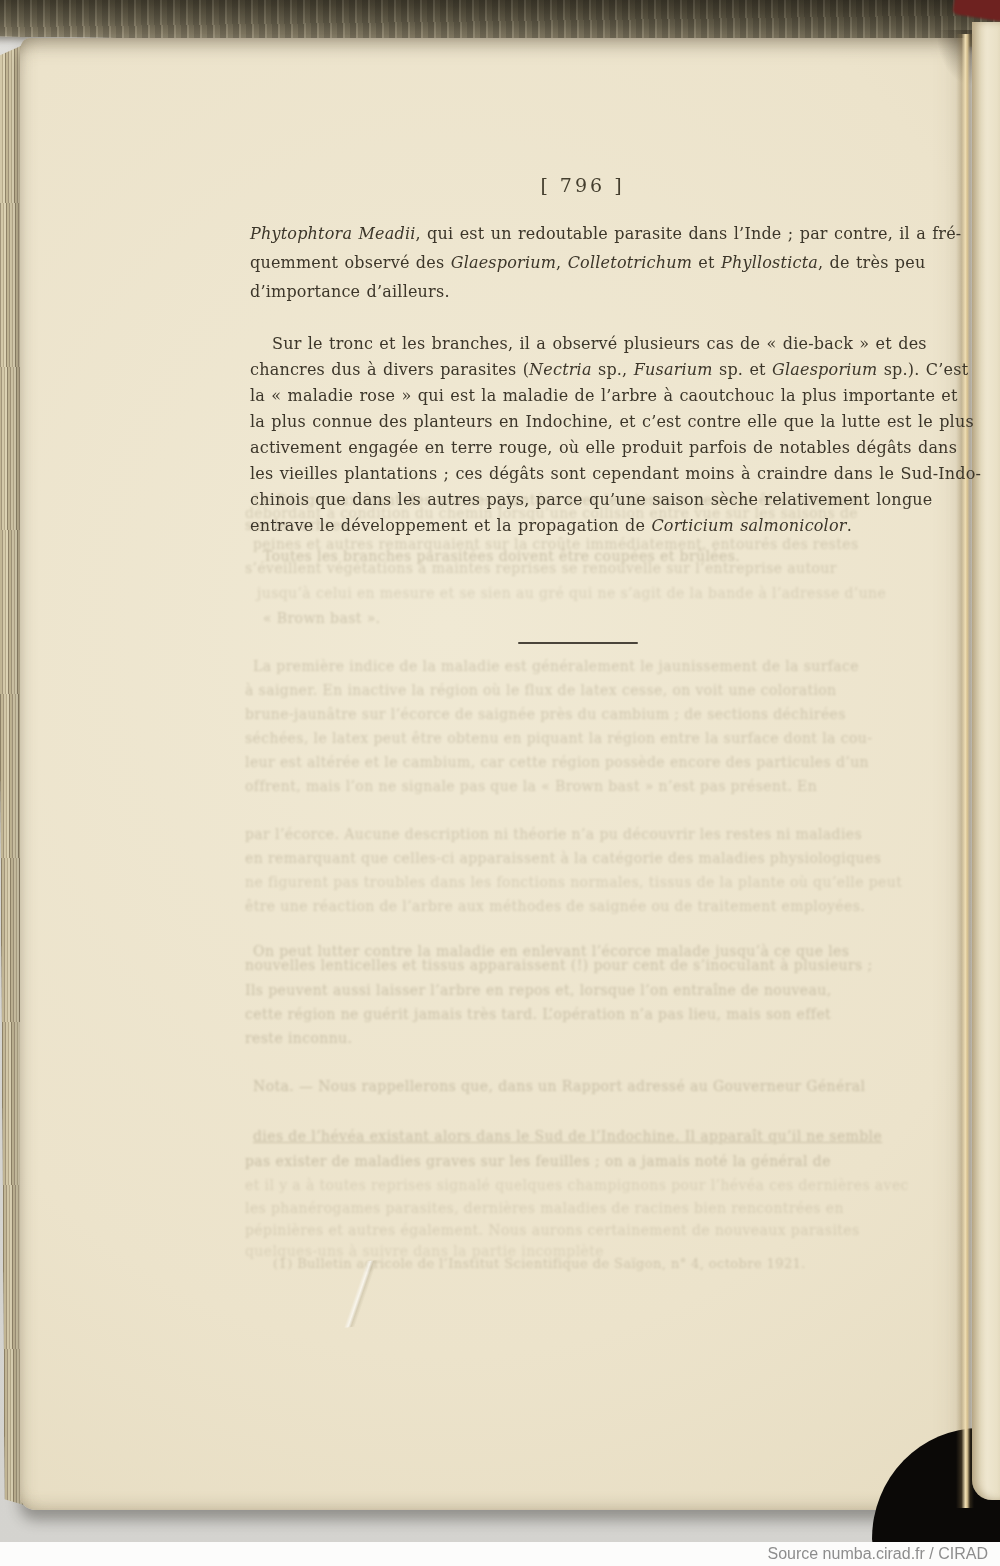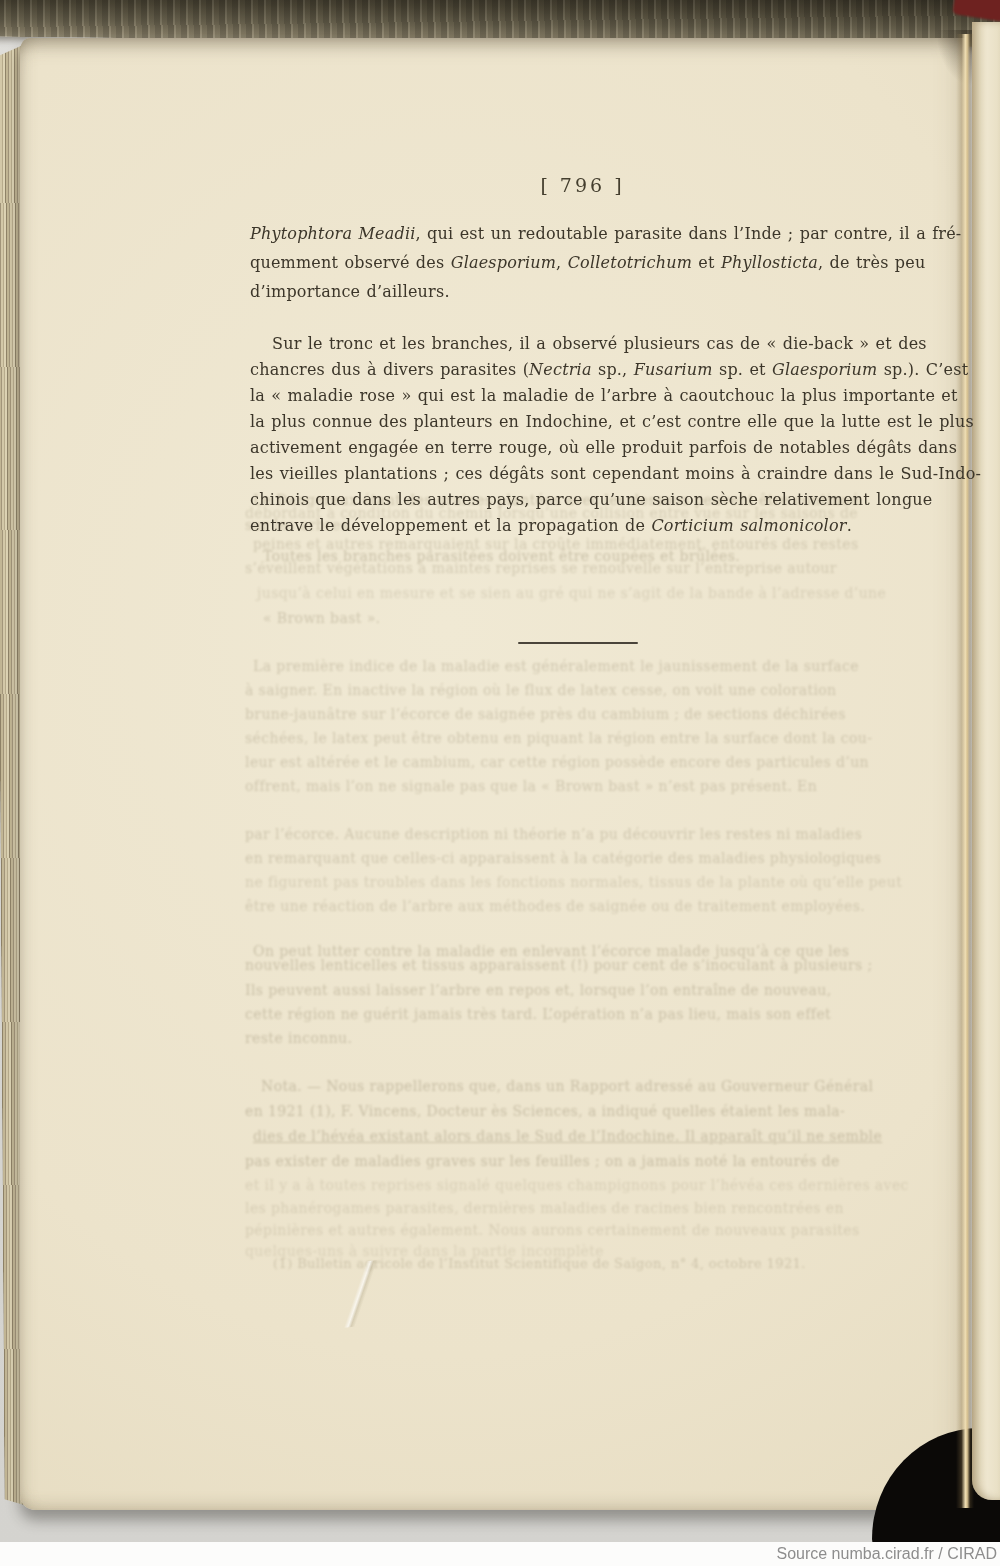--- a/index.html
+++ b/index.html
@@ -63,21 +63,21 @@
   
   .ghost-layer{position:absolute;left:245px;top:0;width:710px;height:1566px;pointer-events:none;}
   .gline{position:absolute;white-space:nowrap;font-size:14px;color:#877b5e;
     filter:blur(.9px);letter-spacing:.4px;opacity:.3;}
 
   .crease{position:absolute;left:295px;top:1262px;width:130px;height:64px;transform:rotate(-6deg);
     background:linear-gradient(115deg, transparent 47%, rgba(255,255,255,.65) 49.5%, rgba(160,150,120,.28) 51.5%, transparent 54%);}
 
   
   .bottom-bar{position:absolute;left:0;bottom:0;width:100%;height:24px;background:#fcfcfb;
-    display:flex;align-items:center;justify-content:flex-end;padding-right:3px;box-sizing:border-box;
+    display:flex;align-items:center;justify-content:flex-end;padding-right:12px;box-sizing:border-box;
     font-family:"Liberation Sans", sans-serif;font-size:16px;color:#8d8d8d;}
 </style>
 </head>
 <body>
 
 <div class="scene">
   <div class="top-edge"></div>
   <div class="cover-red"></div>
   <div class="left-stack"></div>
 
@@ -104,24 +104,23 @@
       <div class="gline" style="top: 778px; left: 0px; opacity: 0.3;">offrent, mais l’on ne signale pas que la « Brown bast » n’est pas présent. En</div>
       <div class="gline" style="top: 826px; left: 0px; opacity: 0.3;">par l’écorce. Aucune description ni théorie n’a pu découvrir les restes ni maladies</div>
       <div class="gline" style="top: 850px; left: 0px; opacity: 0.3;">en remarquant que celles-ci apparaissent à la catégorie des maladies physiologiques</div>
       <div class="gline" style="top: 874px; left: 0px; opacity: 0.24;">ne figurent pas troubles dans les fonctions normales, tissus de la plante où qu’elle peut</div>
       <div class="gline" style="top: 898px; left: 0px; opacity: 0.28;">être une réaction de l’arbre aux méthodes de saignée ou de traitement employées.</div>
       <div class="gline" style="top: 932px; left: 8px; opacity: 0.34; margin-top: 11px;">On peut lutter contre la maladie en enlevant l’écorce malade jusqu’à ce que les</div>
       <div class="gline" style="top: 957px; left: 0px; opacity: 0.34;">nouvelles lenticelles et tissus apparaissent (!) pour cent de s’inoculant à plusieurs ;</div>
       <div class="gline" style="top: 982px; left: 0px; opacity: 0.34;">Ils peuvent aussi laisser l’arbre en repos et, lorsque l’on entraîne de nouveau,</div>
       <div class="gline" style="top: 1006px; left: 0px; opacity: 0.34;">cette région ne guérit jamais très tard. L’opération n’a pas lieu, mais son effet</div>
       <div class="gline" style="top: 1030px; left: 0px; opacity: 0.34;">reste inconnu.</div>
-      <div class="gline" style="top: 1078px; left: 8px; opacity: 0.36; margin-left: 8px;">Nota. — Nous rappellerons que, dans un Rapport adressé au Gouverneur Général</div>
-      <div class="gline" style="top: 1103px; left: 0px; opacity: 0.36;">en 1921 (1), F. Vincens, Docteur ès Sciences, a indiqué quelles étaient les mala-</div>
+      <div class="gline" style="top: 1078px; left: 8px; opacity: 0.36;">Nota. — Nous rappellerons que, dans un Rapport adressé au Gouverneur Général</div>
       <div class="gline" style="top: 1128px; left: 8px; opacity: 0.36; text-decoration: underline;">dies de l’hévéa existant alors dans le Sud de l’Indochine. Il apparaît qu’il ne semble</div>
-      <div class="gline" style="top: 1153px; left: 0px; opacity: 0.36;">pas exister de maladies graves sur les feuilles ; on a jamais noté la entourés de</div>
+      <div class="gline" style="top: 1153px; left: 0px; opacity: 0.36;">pas exister de maladies graves sur les feuilles ; on a jamais noté la général de</div>
       <div class="gline" style="top: 1177px; left: 0px; opacity: 0.2;">et il y a à toutes reprises signalé quelques champignons pour l’hévéa ces dernières avec</div>
       <div class="gline" style="top: 1200px; left: 0px; opacity: 0.22;">les phanérogames parasites, dernières maladies de racines bien rencontrées en</div>
       <div class="gline" style="top: 1222px; left: 0px; opacity: 0.22;">pépinières et autres également. Nous aurons certainement de nouveaux parasites</div>
       <div class="gline" style="top: 1243px; left: 0px; opacity: 0.18;">quelques-uns à suivre dans la partie incomplète</div>
       <div class="gline" style="top: 1256px; left: 28px; opacity: 0.3; font-size: 13px;">(1) Bulletin agricole de l’Institut Scientifique de Saïgon, n° 4, octobre 1921.</div>
     </div>
   <div class="crease"></div>
 
   <div class="content">
     <div class="pagenum">[ 796 ]</div>

